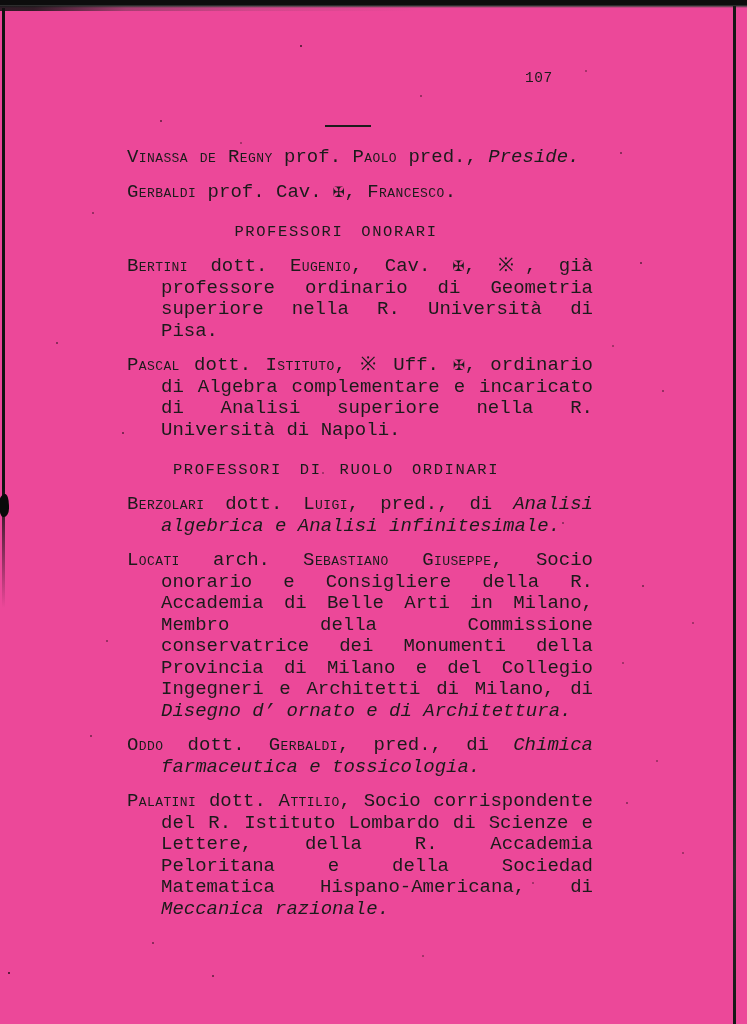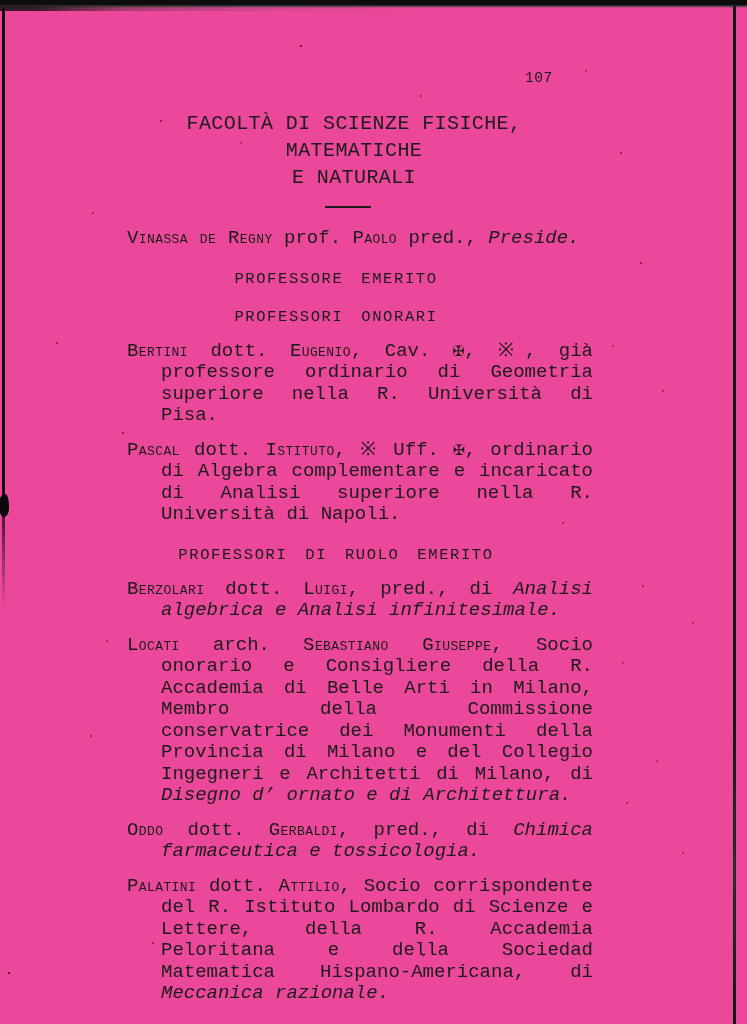--- a/index.html
+++ b/index.html
@@ -96,31 +96,27 @@
   <div class="edge-top-jag"></div>
   <div class="edge-left"></div>
   <div class="edge-right-inner"></div>
   <div class="edge-right-outer"></div>
   <div class="ink-blot"></div>
   <div class="speckles"></div>
 
   <div class="page-number">107</div>
 
   <div class="col">
-    <h1 class="doc-title">
-      <span>FACOLTÀ DI SCIENZE FISICHE, MATEMATICHE</span><br>
-      <span>E NATURALI</span>
-    </h1>
     <div class="divider"></div>
 
   <p class="entry"><span class="sc">Vinassa de Regny</span><span> prof. </span><span class="sc">Paolo</span><span> pred., </span><span class="i">Preside.</span></p>
-      <div class="heading">PROFESSORE EMERITO</div>
+      <p class="entry"><span class="sc">Gerbaldi</span><span> prof. Cav. ✠, </span><span class="sc">Francesco</span><span>.</span></p>
       <div class="heading">PROFESSORI ONORARI</div>
       <p class="entry"><span class="sc">Bertini</span><span> dott. </span><span class="sc">Eugenio</span><span>, Cav. ✠, ※, già professore ordinario di Geometria superiore nella R. Università di Pisa.</span></p>
       <p class="entry"><span class="sc">Pascal</span><span> dott. </span><span class="sc">Istituto</span><span>, ※ Uff. ✠, ordinario di Algebra complementare e incaricato di Analisi superiore nella R. Università di Napoli.</span></p>
-      <div class="heading">PROFESSORI DI RUOLO EMERITO</div>
+      <div class="heading">PROFESSORI DI RUOLO ORDINARI</div>
       <p class="entry"><span class="sc">Berzolari</span><span> dott. </span><span class="sc">Luigi</span><span>, pred., di </span><span class="i">Analisi algebrica e Analisi infinitesimale.</span></p>
       <p class="entry"><span class="sc">Locati</span><span> arch. </span><span class="sc">Sebastiano Giuseppe</span><span>, Socio onorario e Consigliere della R. Accademia di Belle Arti in Milano, Membro della Commissione conservatrice dei Monumenti della Provincia di Milano e del Collegio Ingegneri e Architetti di Milano, di </span><span class="i">Disegno d’ ornato e di Architettura.</span></p>
       <p class="entry"><span class="sc">Oddo</span><span> dott. </span><span class="sc">Gerbaldi</span><span>, pred., di </span><span class="i">Chimica farmaceutica e tossicologia.</span></p>
       <p class="entry"><span class="sc">Palatini</span><span> dott. </span><span class="sc">Attilio</span><span>, Socio corrispondente del R. Istituto Lombardo di Scienze e Lettere, della R. Accademia Peloritana e della Sociedad Matematica Hispano-Americana, di </span><span class="i">Meccanica razionale.</span></p>
     </div>
 
 </div>
 
 </body></html>

